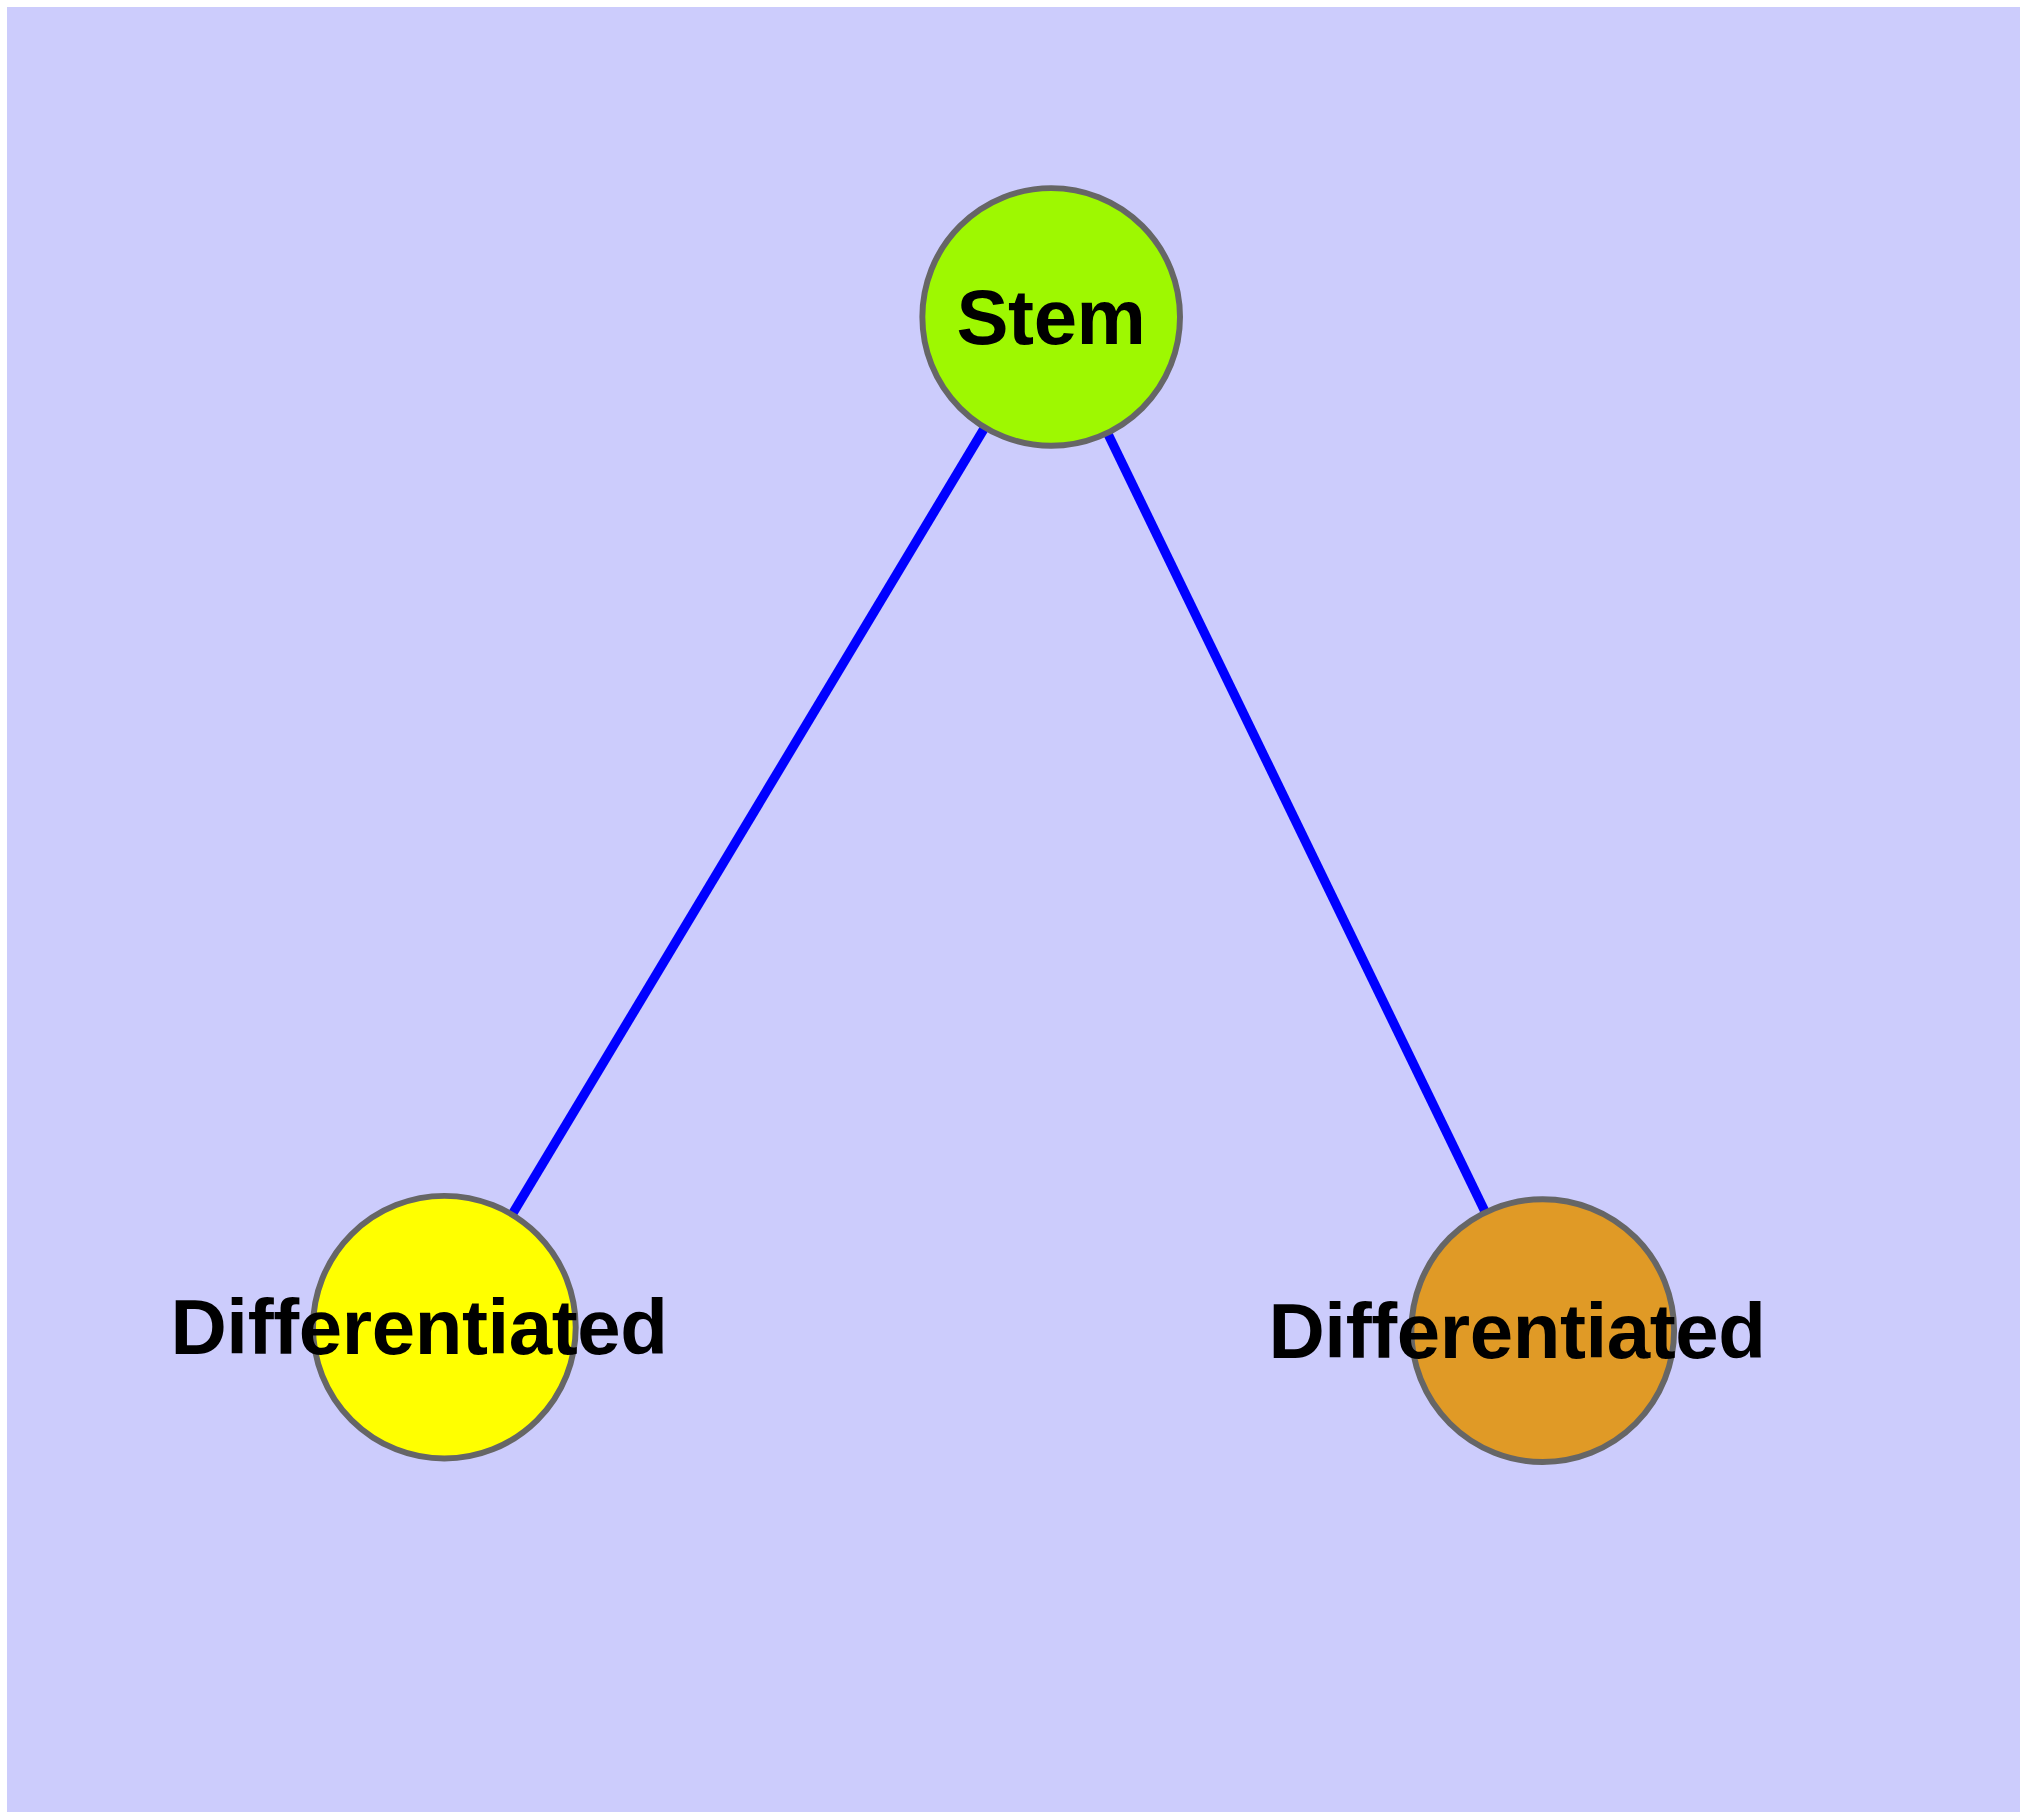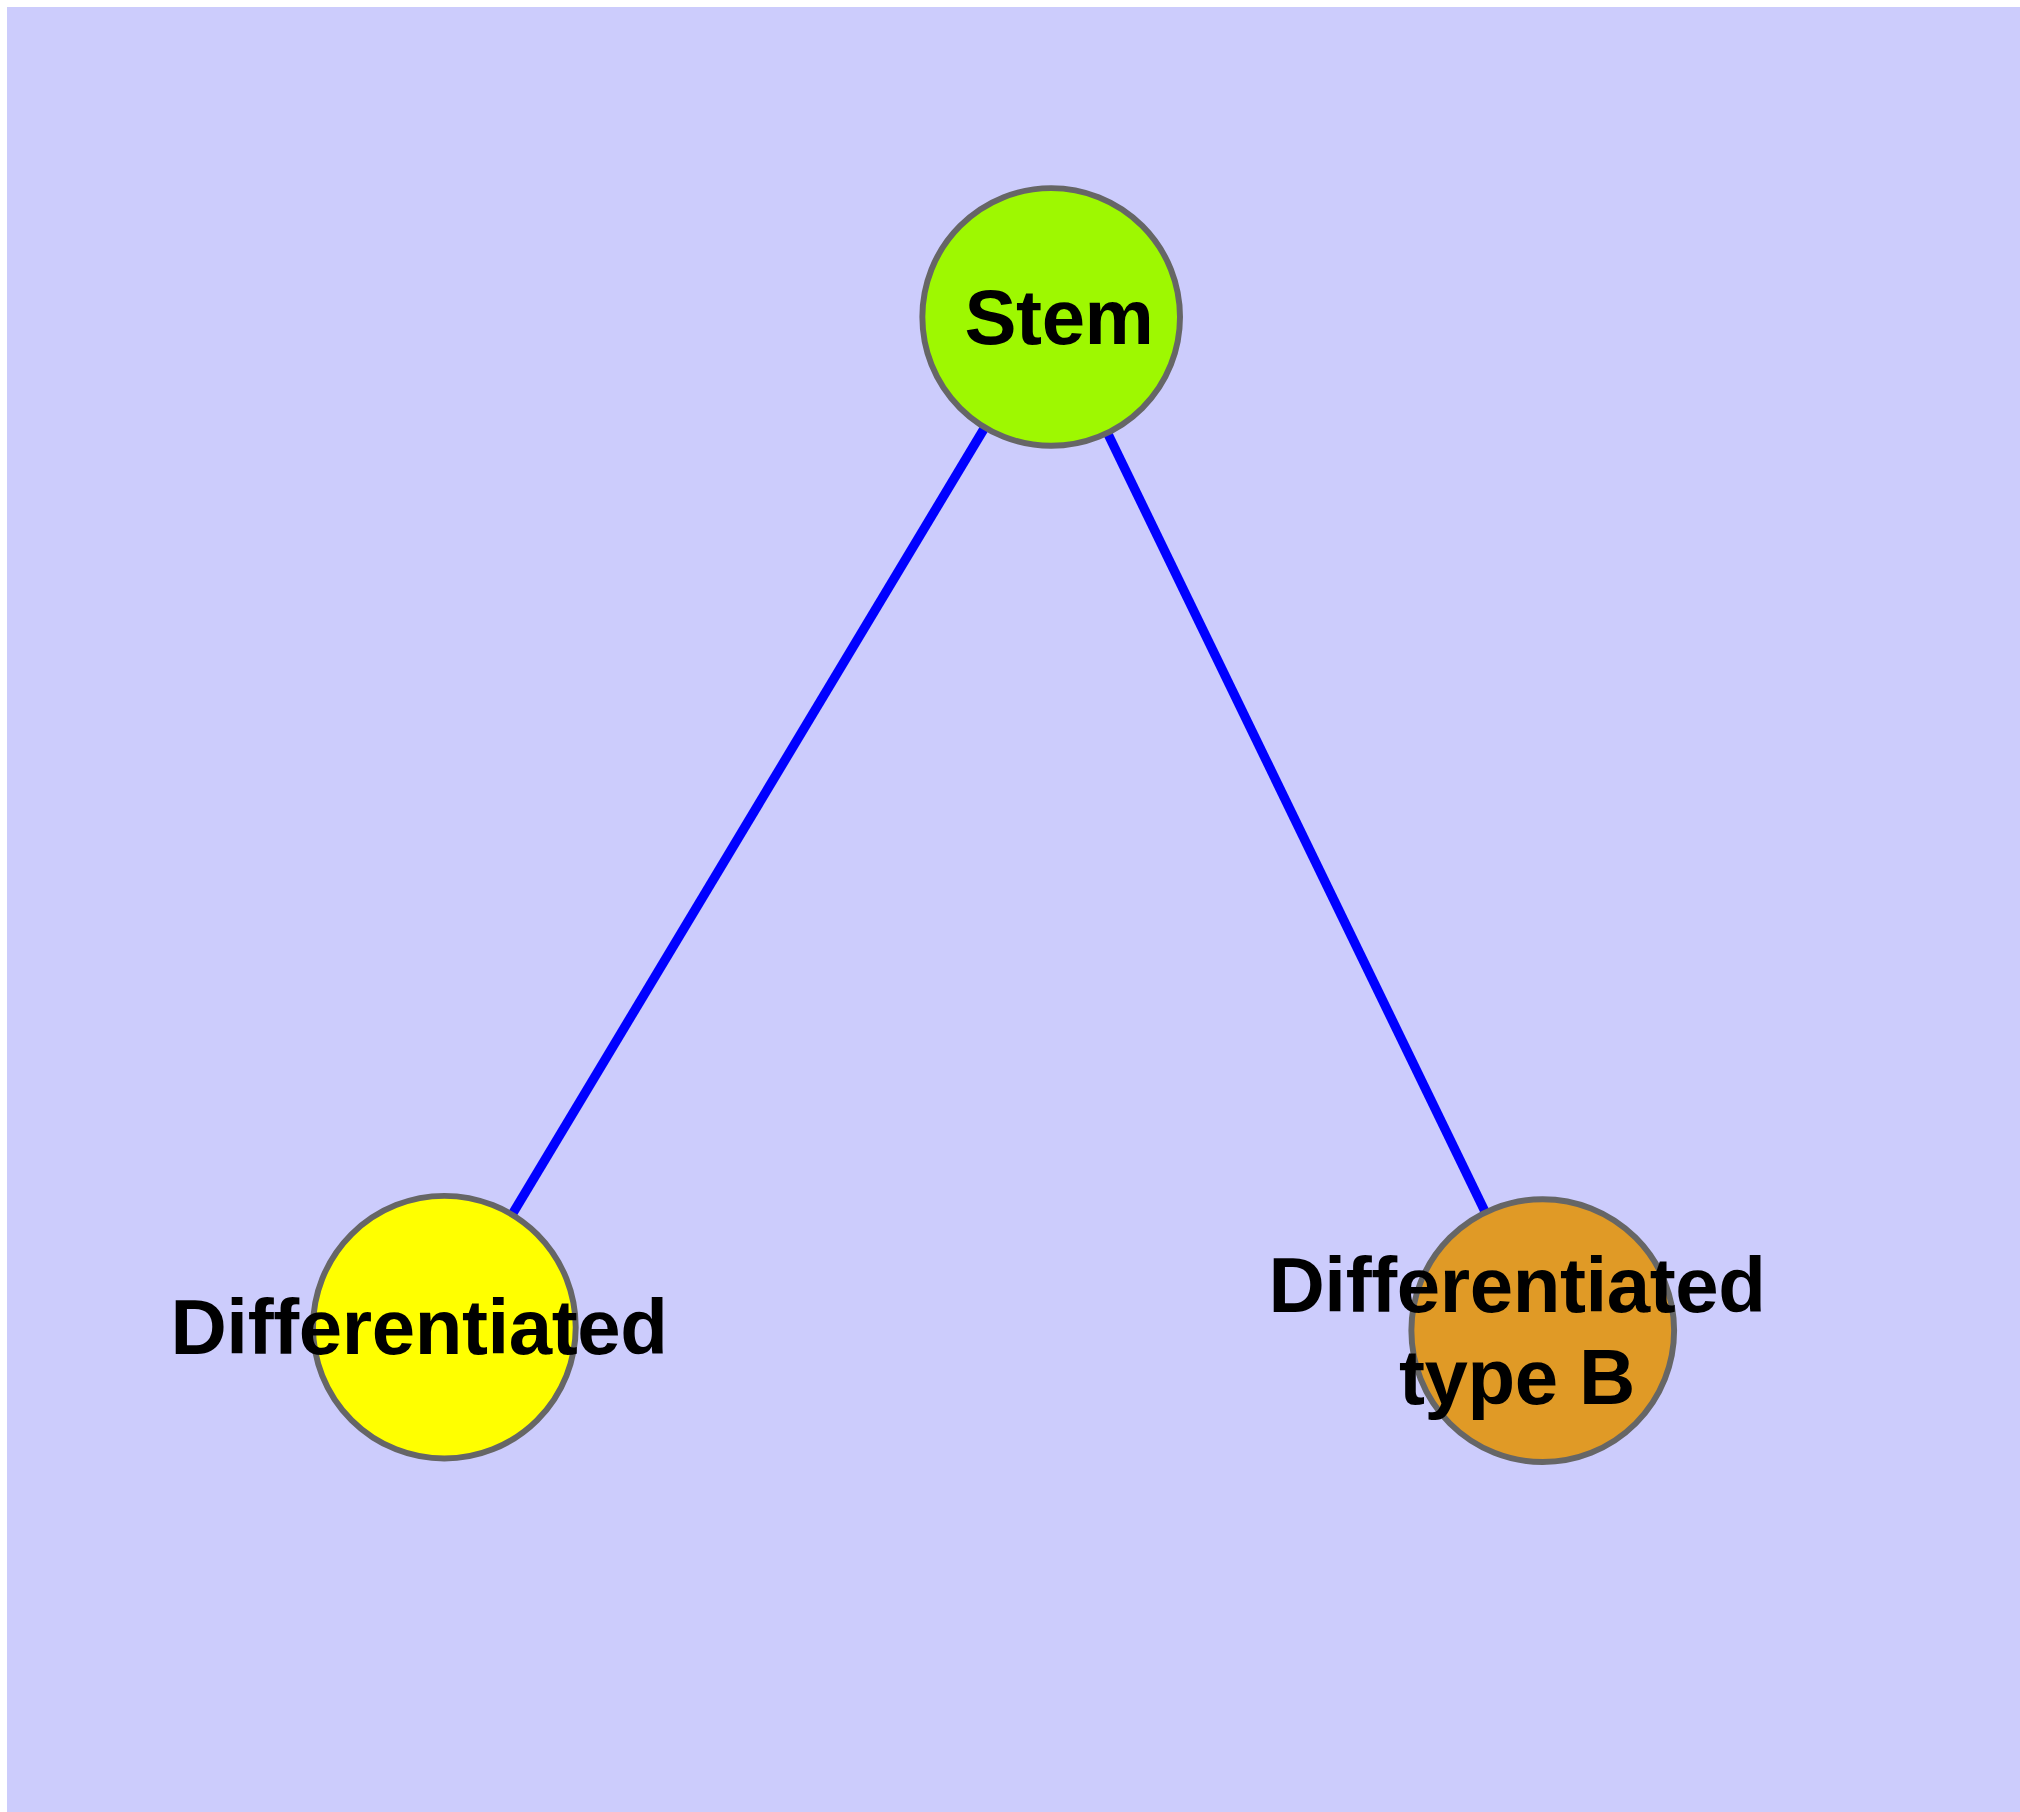--- a/index.html
+++ b/index.html
@@ -67,26 +67,25 @@
         <line class="edge-line" x1="1304.579406169129" y1="507.1671892728936" x2="1754.1115518139293" y2="1434.1334758094126" stroke="#0000ff" stroke-width="11"></line>
       </g>
     <g id="nodes-layer">
         <circle class="node-circle" cx="1240" cy="374" r="152" fill="#9ef801" stroke="#666666" stroke-width="7"></circle>
         <circle class="node-circle" cx="524" cy="1566" r="155" fill="#ffff00" stroke="#666666" stroke-width="7"></circle>
         <circle class="node-circle" cx="1820" cy="1570" r="155" fill="#e09a26" stroke="#666666" stroke-width="7"></circle>
       </g>
   </svg>
 
   <div id="labels-layer">
-      <div class="node-label" style="left: 1051px; top: 317px; color: rgb(0, 0, 0); font-size: 78px; margin-left: 8px;">
+      <div class="node-label" style="left: 1051px; top: 317px; color: rgb(0, 0, 0); font-size: 78px;">
         <div>Stem</div>
       </div>
       <div class="node-label" style="left: 419px; top: 1327px; color: rgb(0, 0, 0); font-size: 78px;">
         <div>Differentiated</div>
       </div>
       <div class="node-label" style="left: 1517px; top: 1331px; color: rgb(0, 0, 0); font-size: 78px;">
         <div>Differentiated</div>
-        <div>type B</div>
       </div>
     </div>
 
 </div>
 
 
 </body></html>

